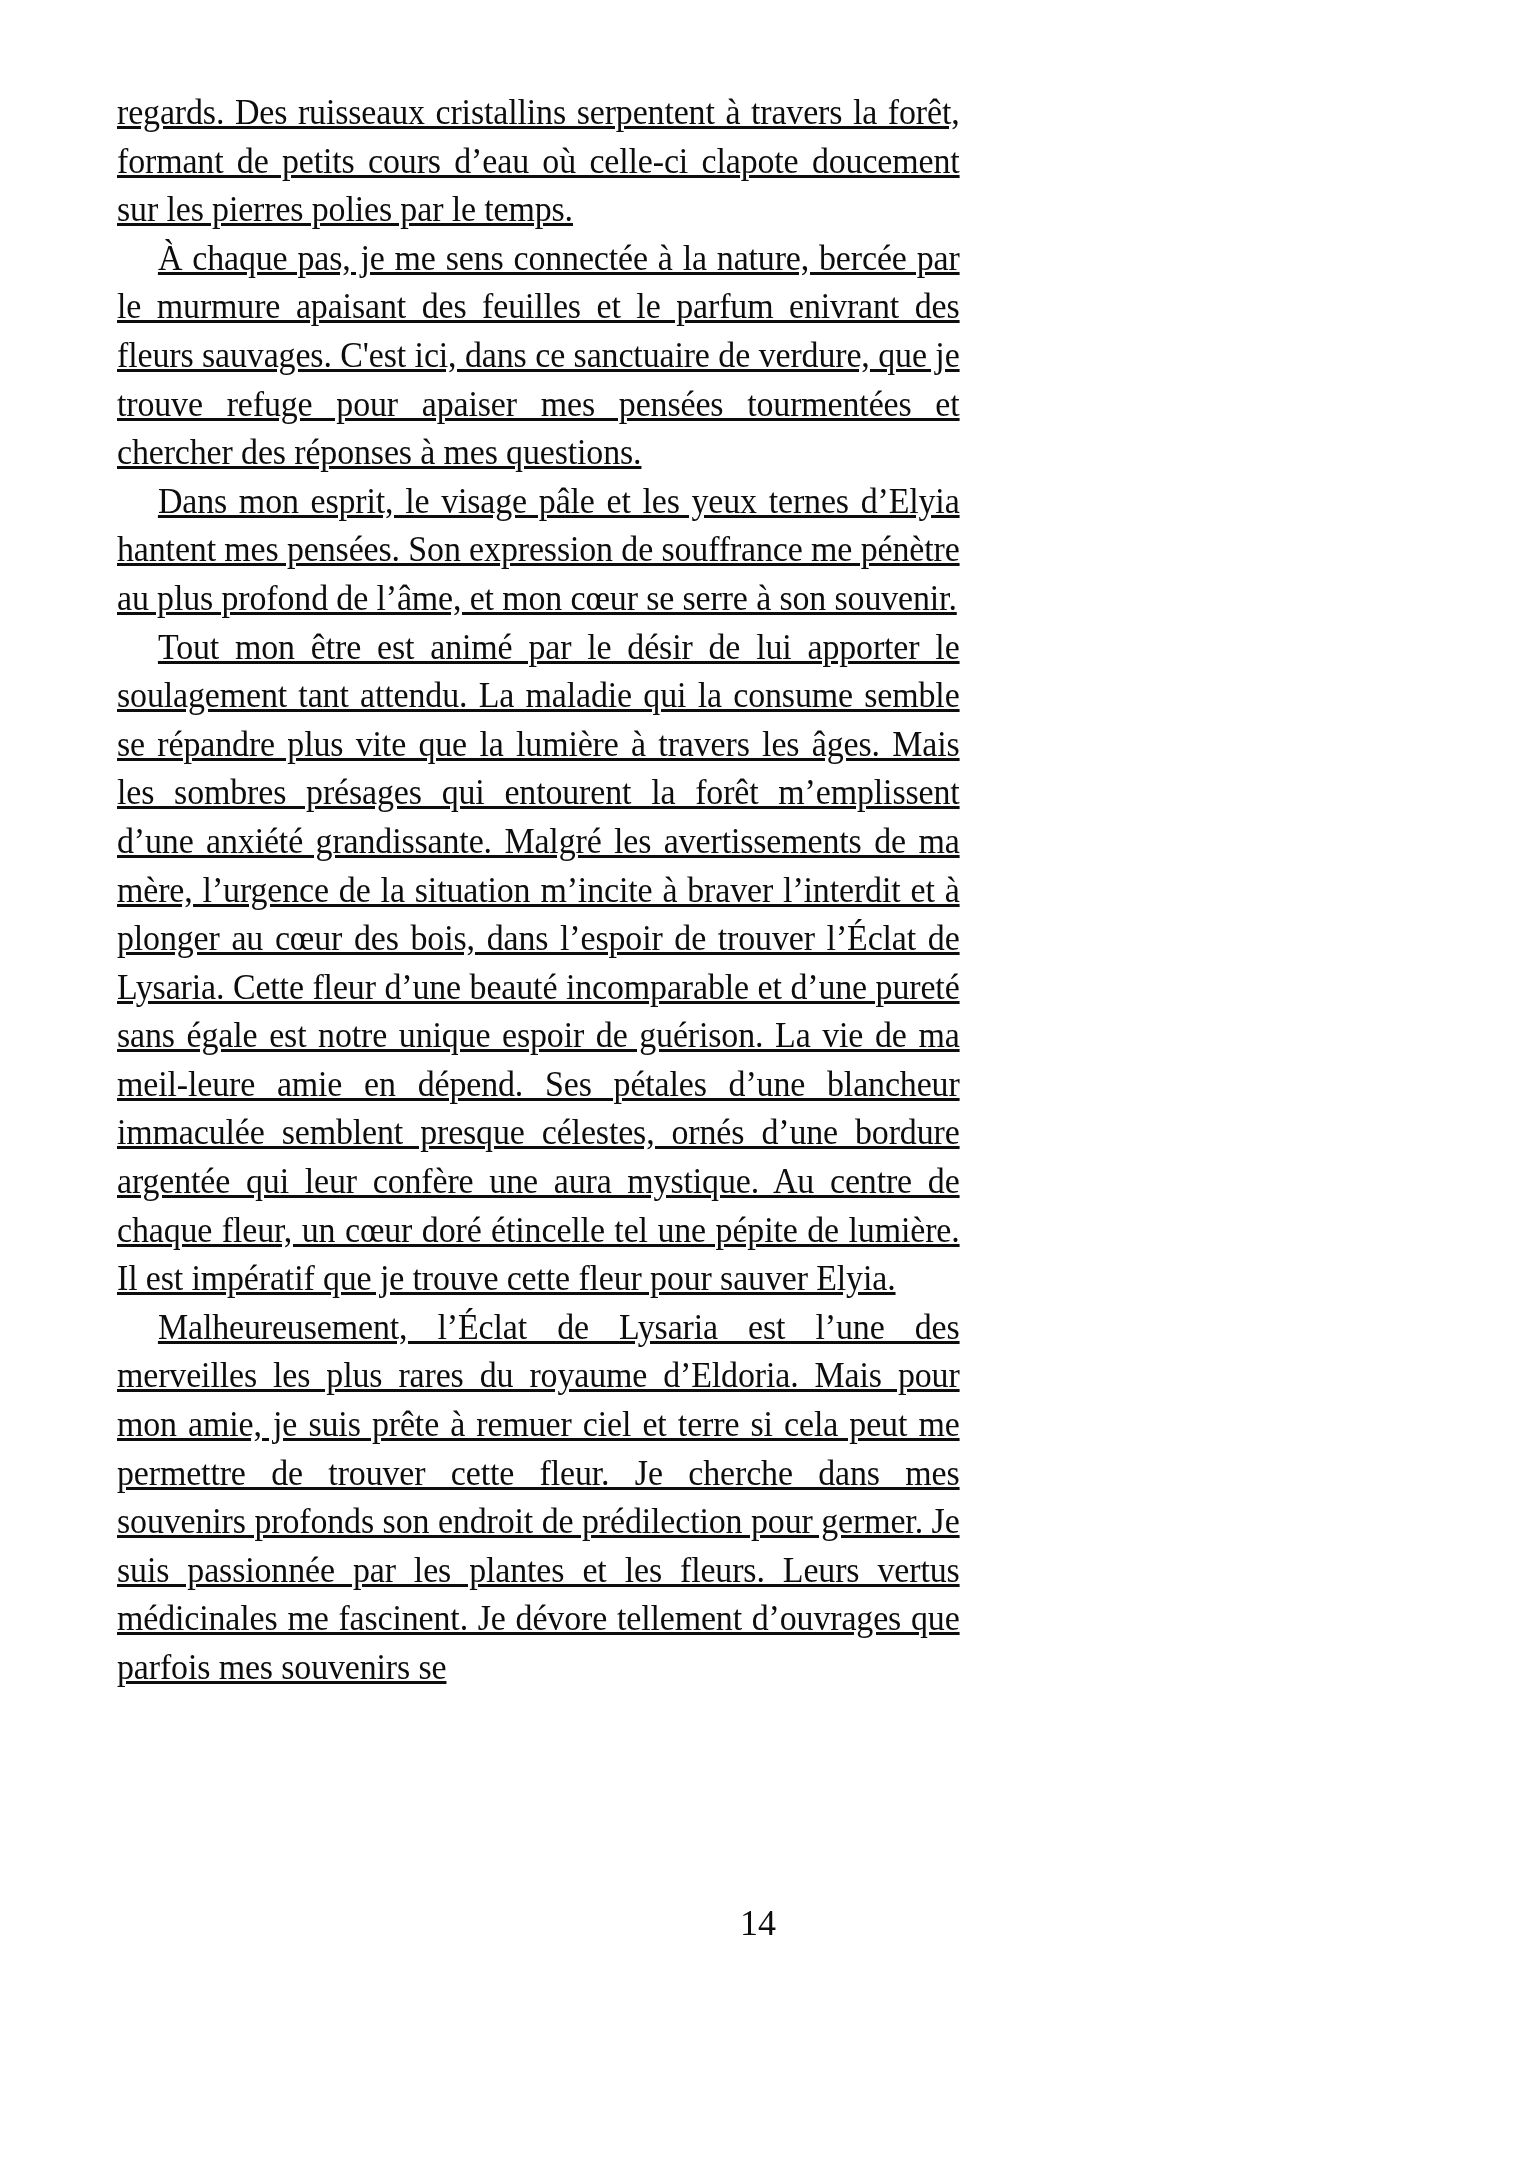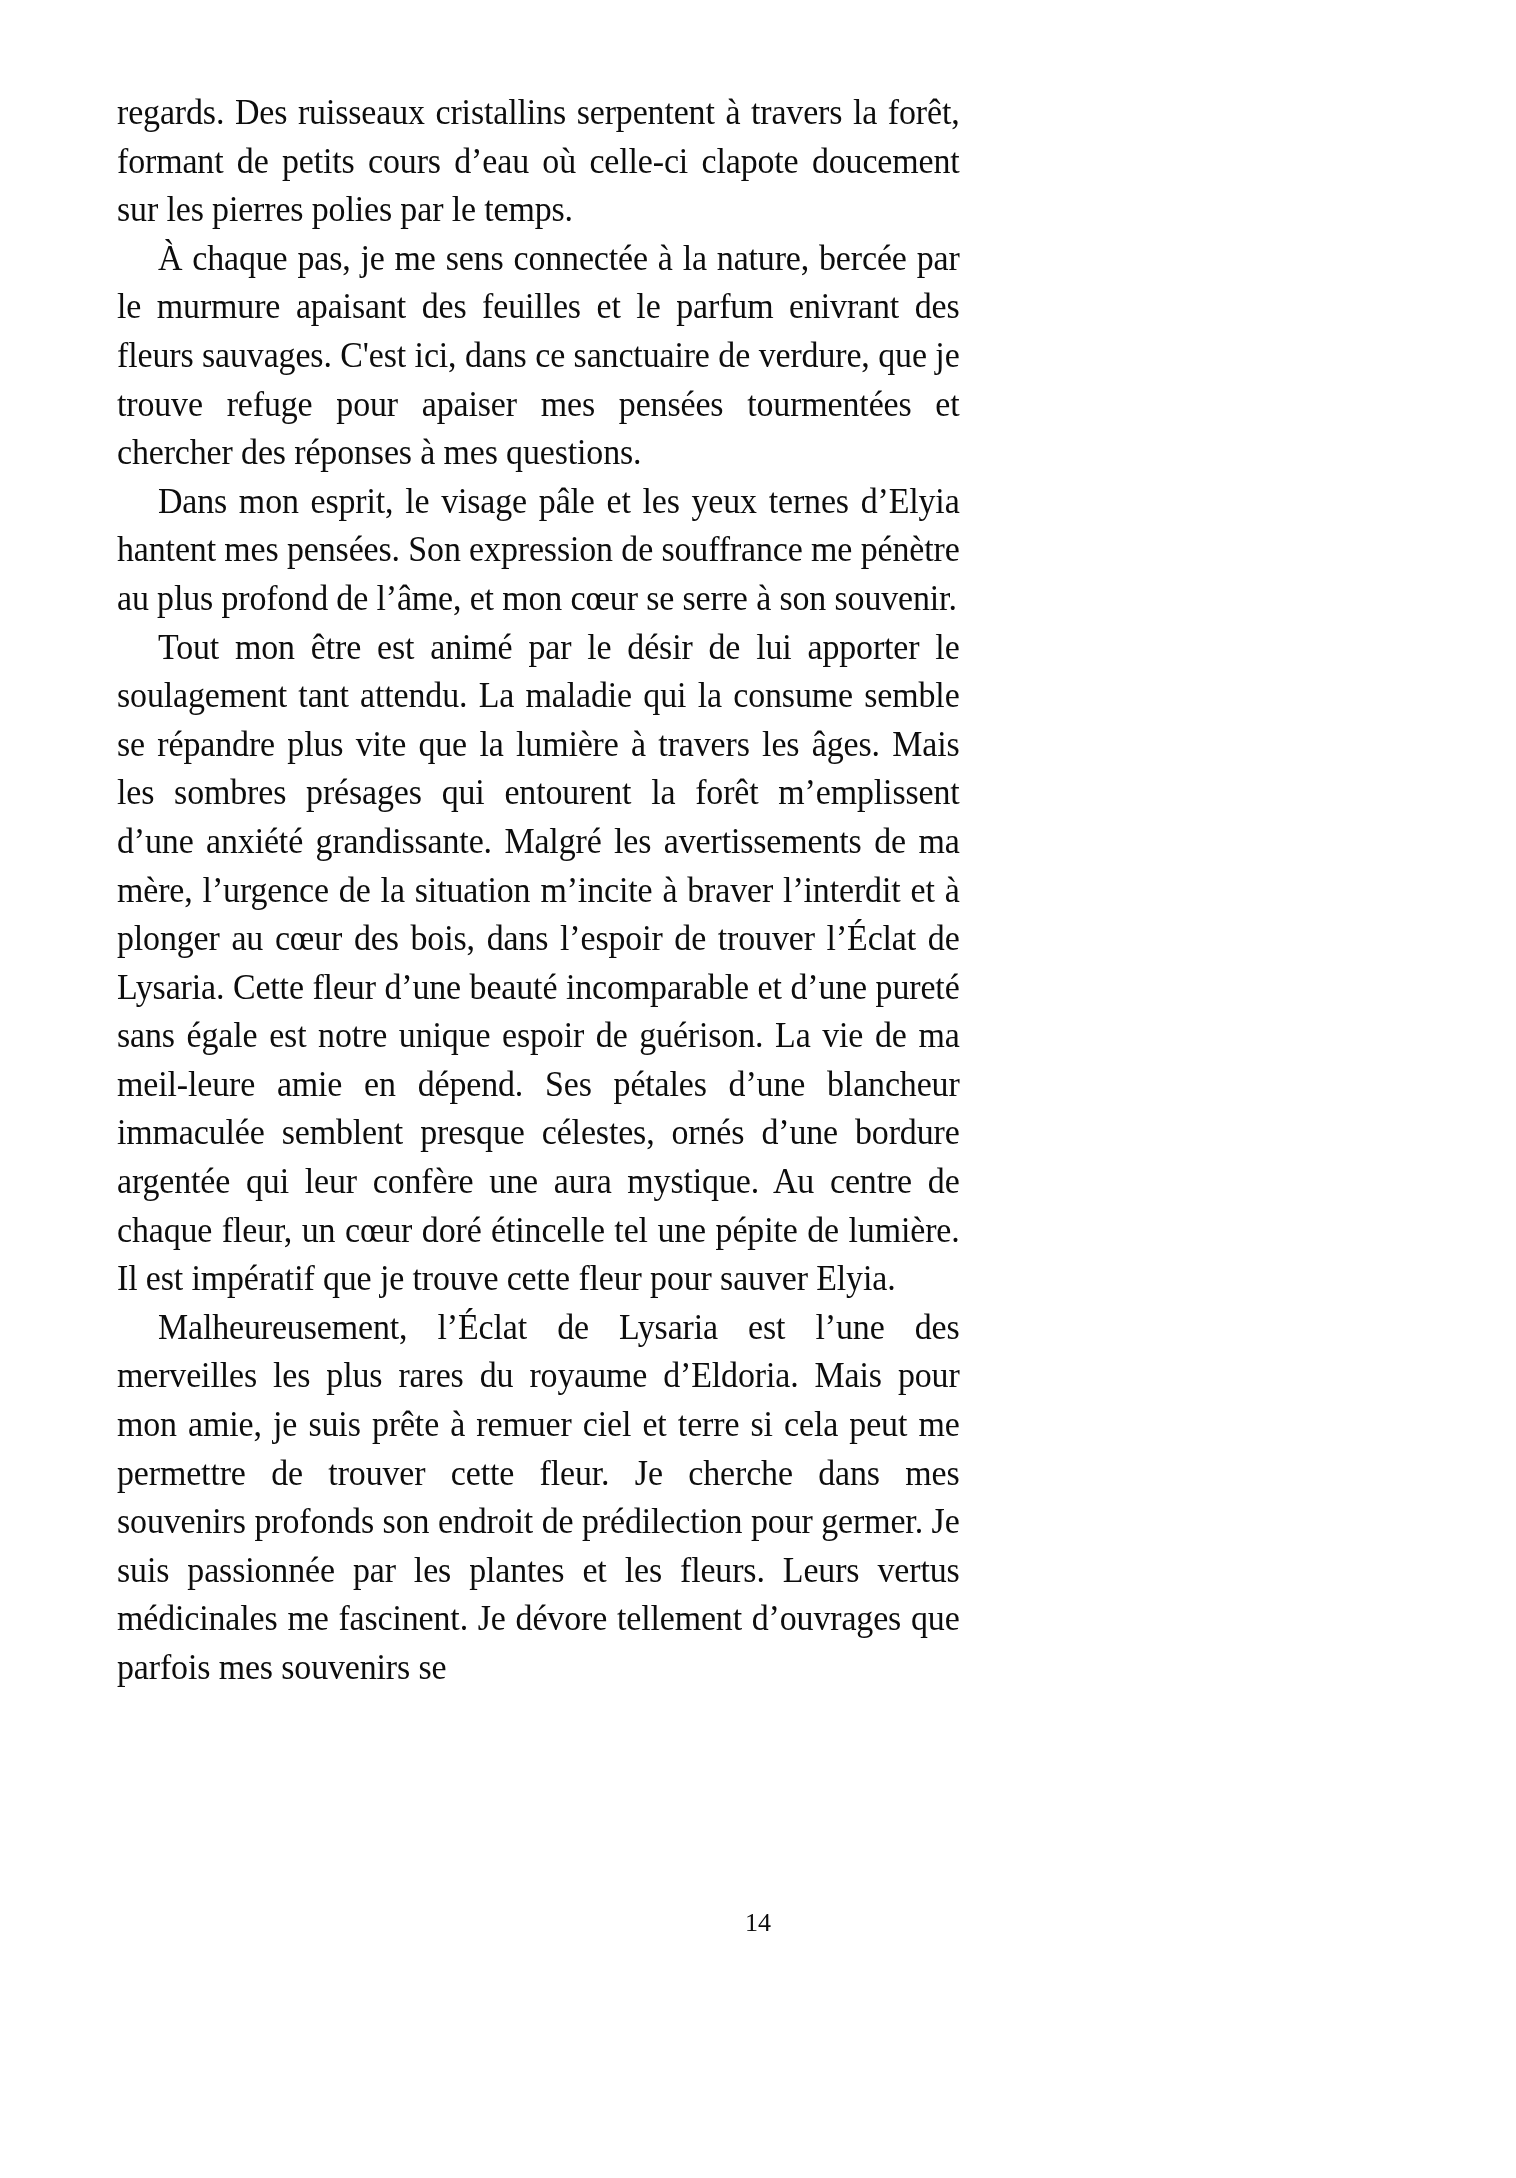--- a/index.html
+++ b/index.html
@@ -21,20 +21,21 @@
     margin: 0 auto;
     overflow: hidden;
     box-sizing: border-box;
   }
 
   .text-block {
     position: absolute;
     left: 117px;
     top: 88px;
     width: 843px;
+    text-decoration: underline;
   }
 
   .para {
     margin: 0;
     font-size: 36.5px;
     line-height: 48.6px;
     text-align: justify;
     text-justify: inter-word;
     letter-spacing: -0.15px;
     word-spacing: 0px;
@@ -54,21 +55,21 @@
   .para + .para {
     margin-top: 0;
   }
 
   .page-number {
     position: absolute;
     left: 0;
     right: 0;
     top: 1905px;
     text-align: center;
-    font-size: 26px;
+    font-size: 36px;
     line-height: 36px;
     font-family: "Liberation Serif", "DejaVu Serif", serif;
     color: #0d0d0d;
     letter-spacing: 0px;
   }
 </style>
 </head>
 <body>
 
 <div class="page">

